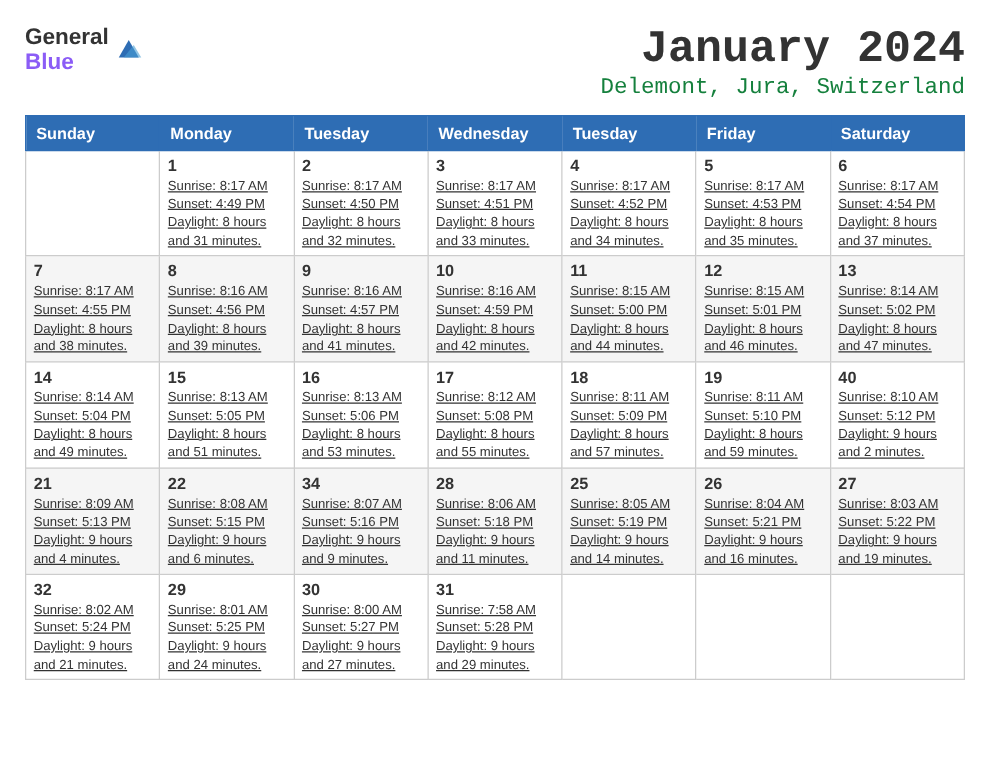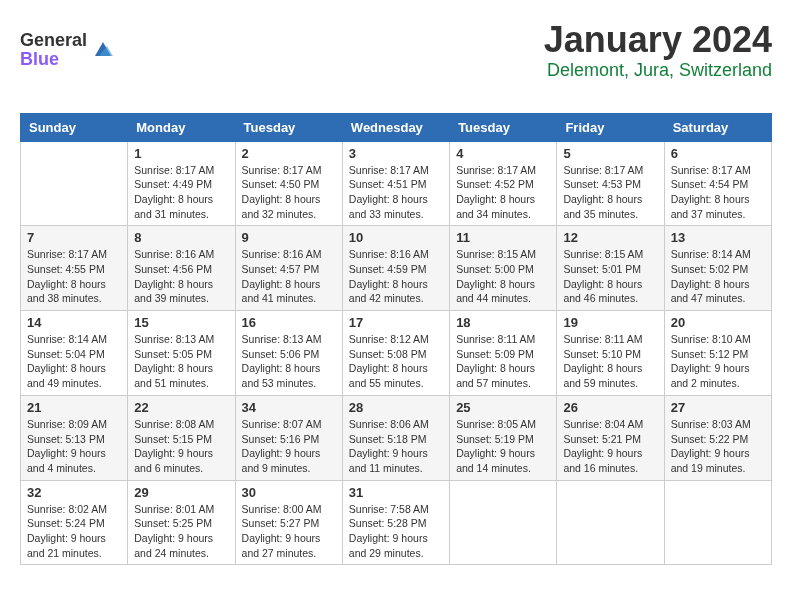--- a/index.html
+++ b/index.html
@@ -6,22 +6,22 @@
     body {
       font-family: Arial, sans-serif;
       background: #fff;
       width: 792px;
       min-height: 612px;
       padding: 20px;
     }
     .header {
       display: flex;
       justify-content: space-between;
-      align-items: center;
-      margin-bottom: 32px;
+      align-items: flex-start;
+      margin-bottom: 12px;
     }
     .logo {
       display: flex;
       align-items: center;
     }
     .logo-text {
       display: flex;
       flex-direction: column;
       line-height: 1.1;
     }
@@ -35,20 +35,21 @@
       font-weight: bold;
       color: #8b5cf6;
     }
     .logo-icon {
       width: 24px;
       height: 24px;
       margin-left: 4px;
     }
     .title-block {
       text-align: right;
+      font-family: Liberation Mono, monospace;
     }
     .title-block h1 {
       font-size: 36px;
       font-weight: bold;
       color: #333;
       line-height: 1.1;
     }
     .title-block h2 {
       font-size: 18px;
       color: #15803d;
@@ -85,20 +86,21 @@
       font-size: 13px;
       font-weight: bold;
       color: #333;
       display: block;
       margin-bottom: 2px;
     }
     .day-info {
       font-size: 10.5px;
       color: #333;
       line-height: 1.4;
+      text-decoration: underline;
     }
     .empty-cell {
       background: #fff !important;
     }
   </style>
 </head>
 <body>
 
 <div class="header">
   <div class="logo">
@@ -206,21 +208,21 @@
         </td>
         <td>
           <span class="day-number">18</span>
           <div class="day-info">Sunrise: 8:11 AM<br>Sunset: 5:09 PM<br>Daylight: 8 hours<br>and 57 minutes.</div>
         </td>
         <td>
           <span class="day-number">19</span>
           <div class="day-info">Sunrise: 8:11 AM<br>Sunset: 5:10 PM<br>Daylight: 8 hours<br>and 59 minutes.</div>
         </td>
         <td>
-          <span class="day-number">20</span>
+          <span class="day-number">40</span>
           <div class="day-info">Sunrise: 8:10 AM<br>Sunset: 5:12 PM<br>Daylight: 9 hours<br>and 2 minutes.</div>
         </td>
       </tr>
       <tr>
         <td>
           <span class="day-number">21</span>
           <div class="day-info">Sunrise: 8:09 AM<br>Sunset: 5:13 PM<br>Daylight: 9 hours<br>and 4 minutes.</div>
         </td>
         <td>
           <span class="day-number">22</span>

